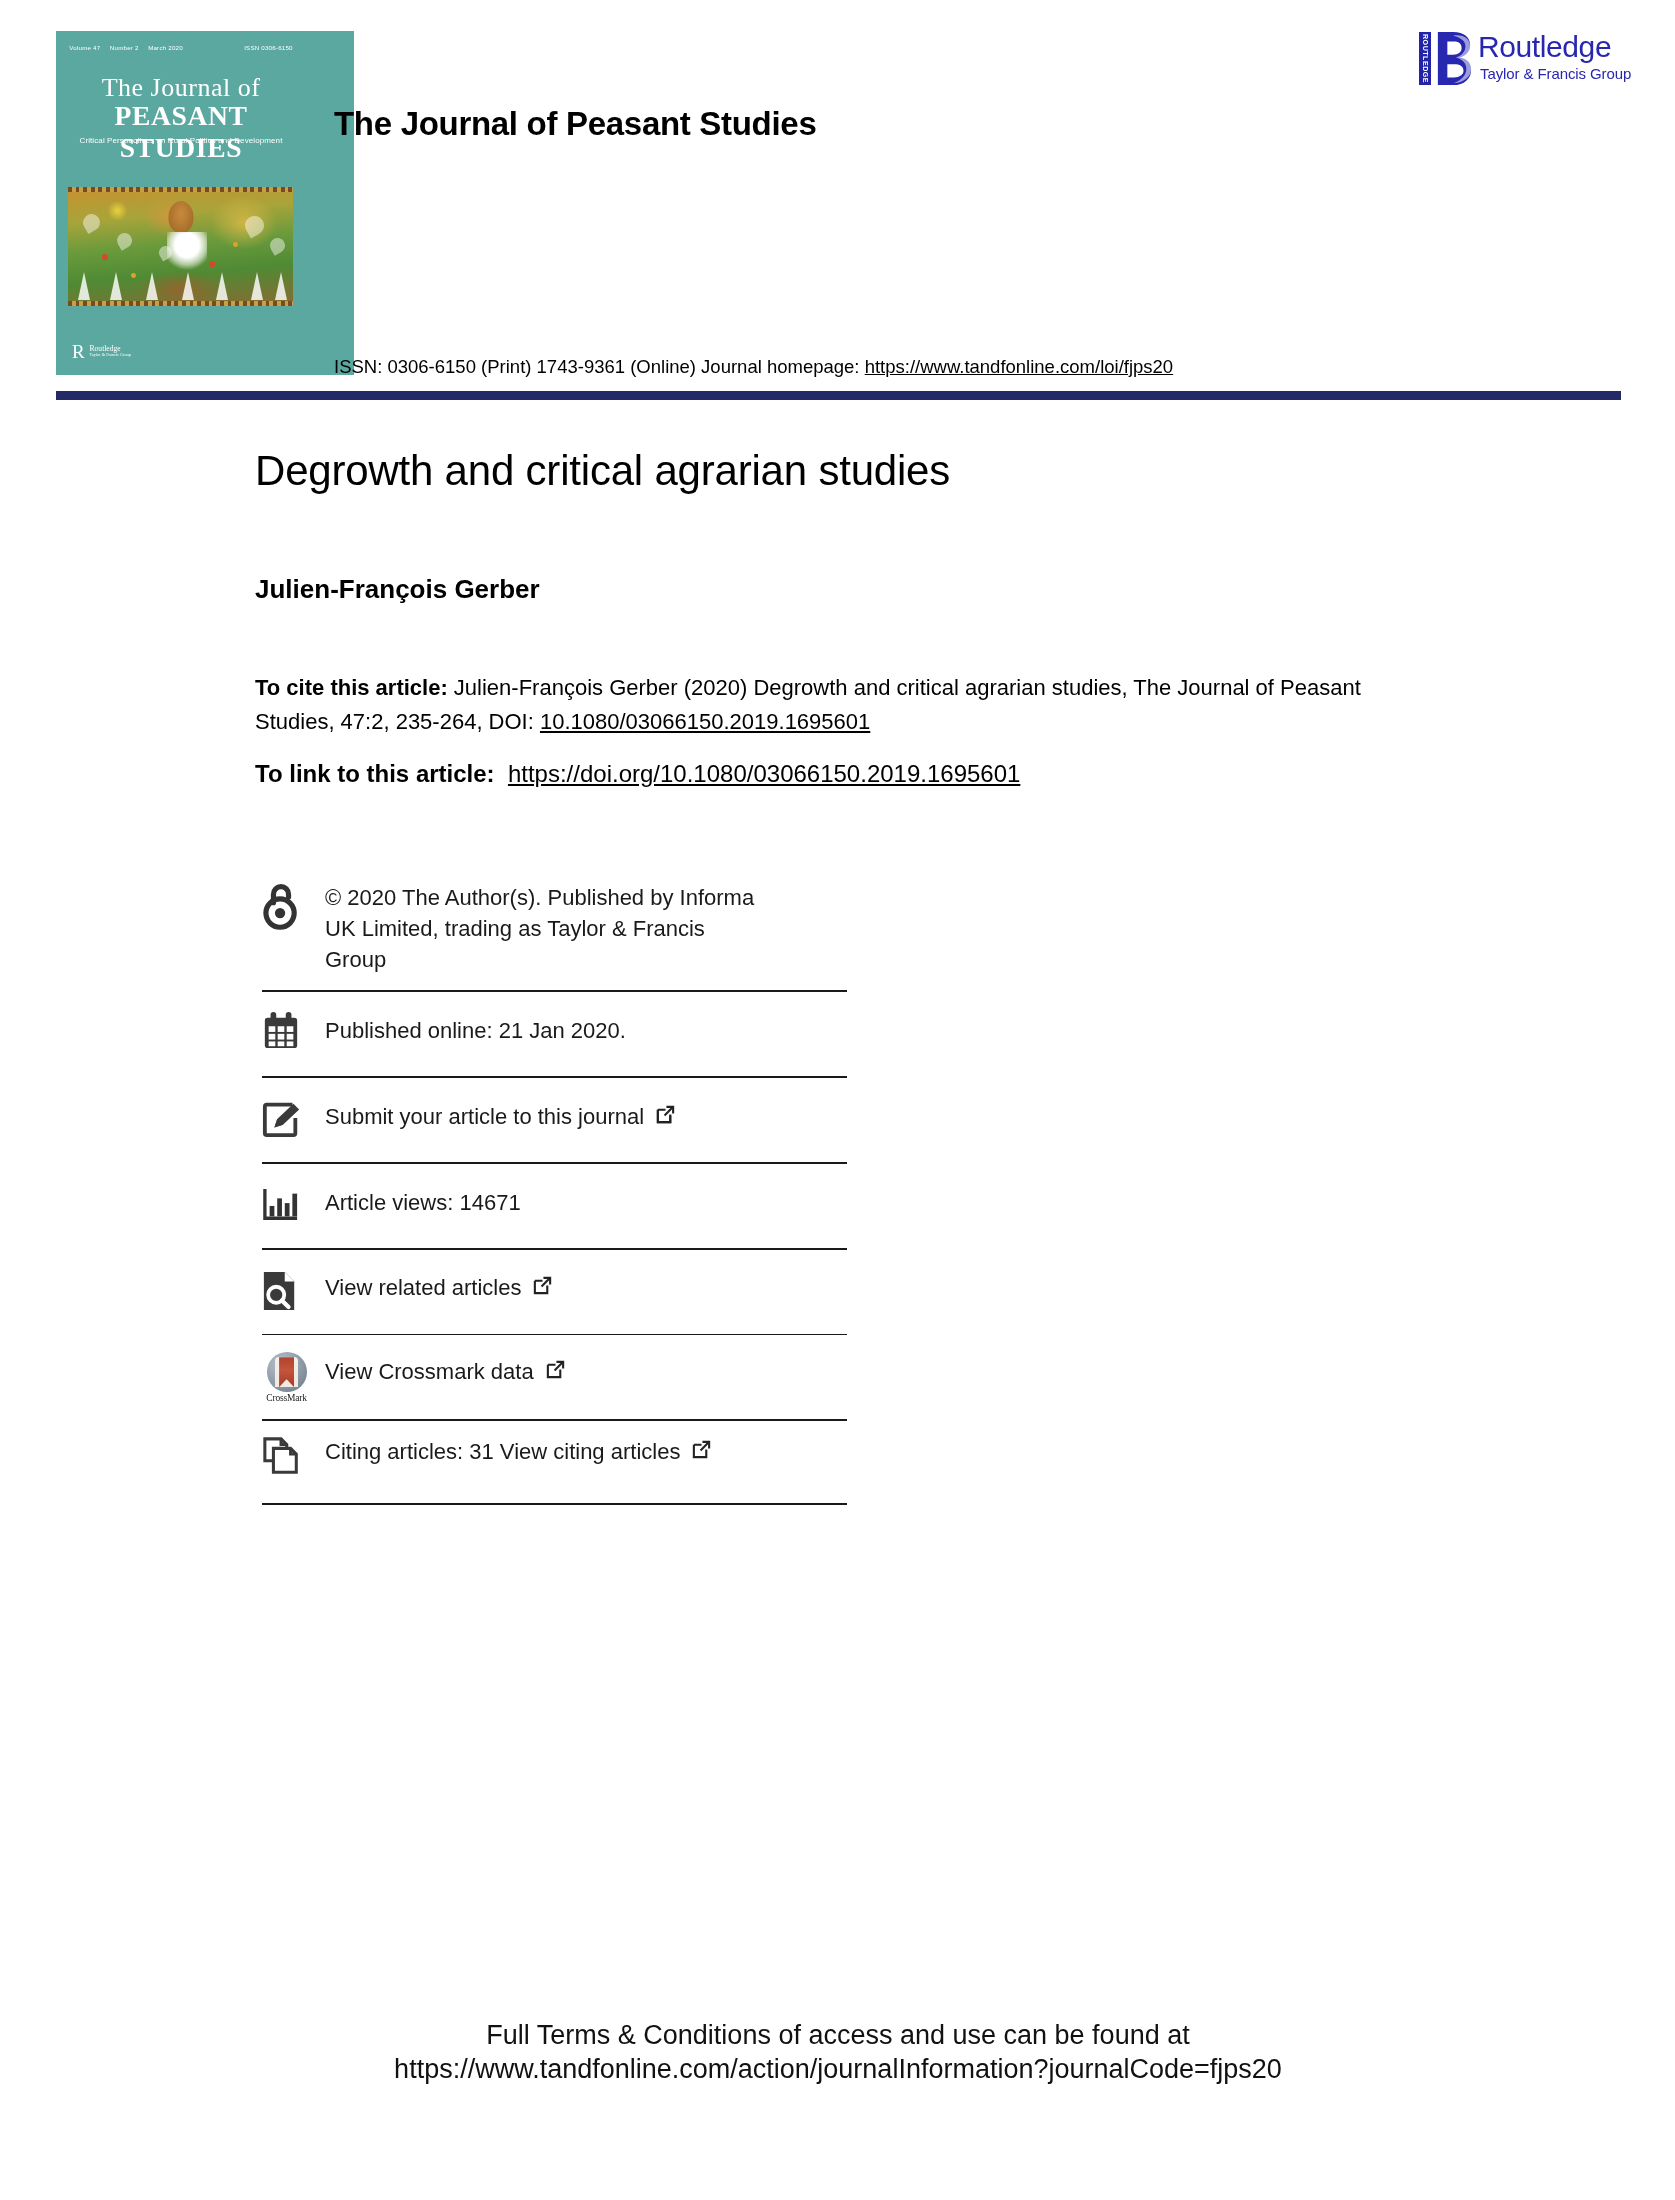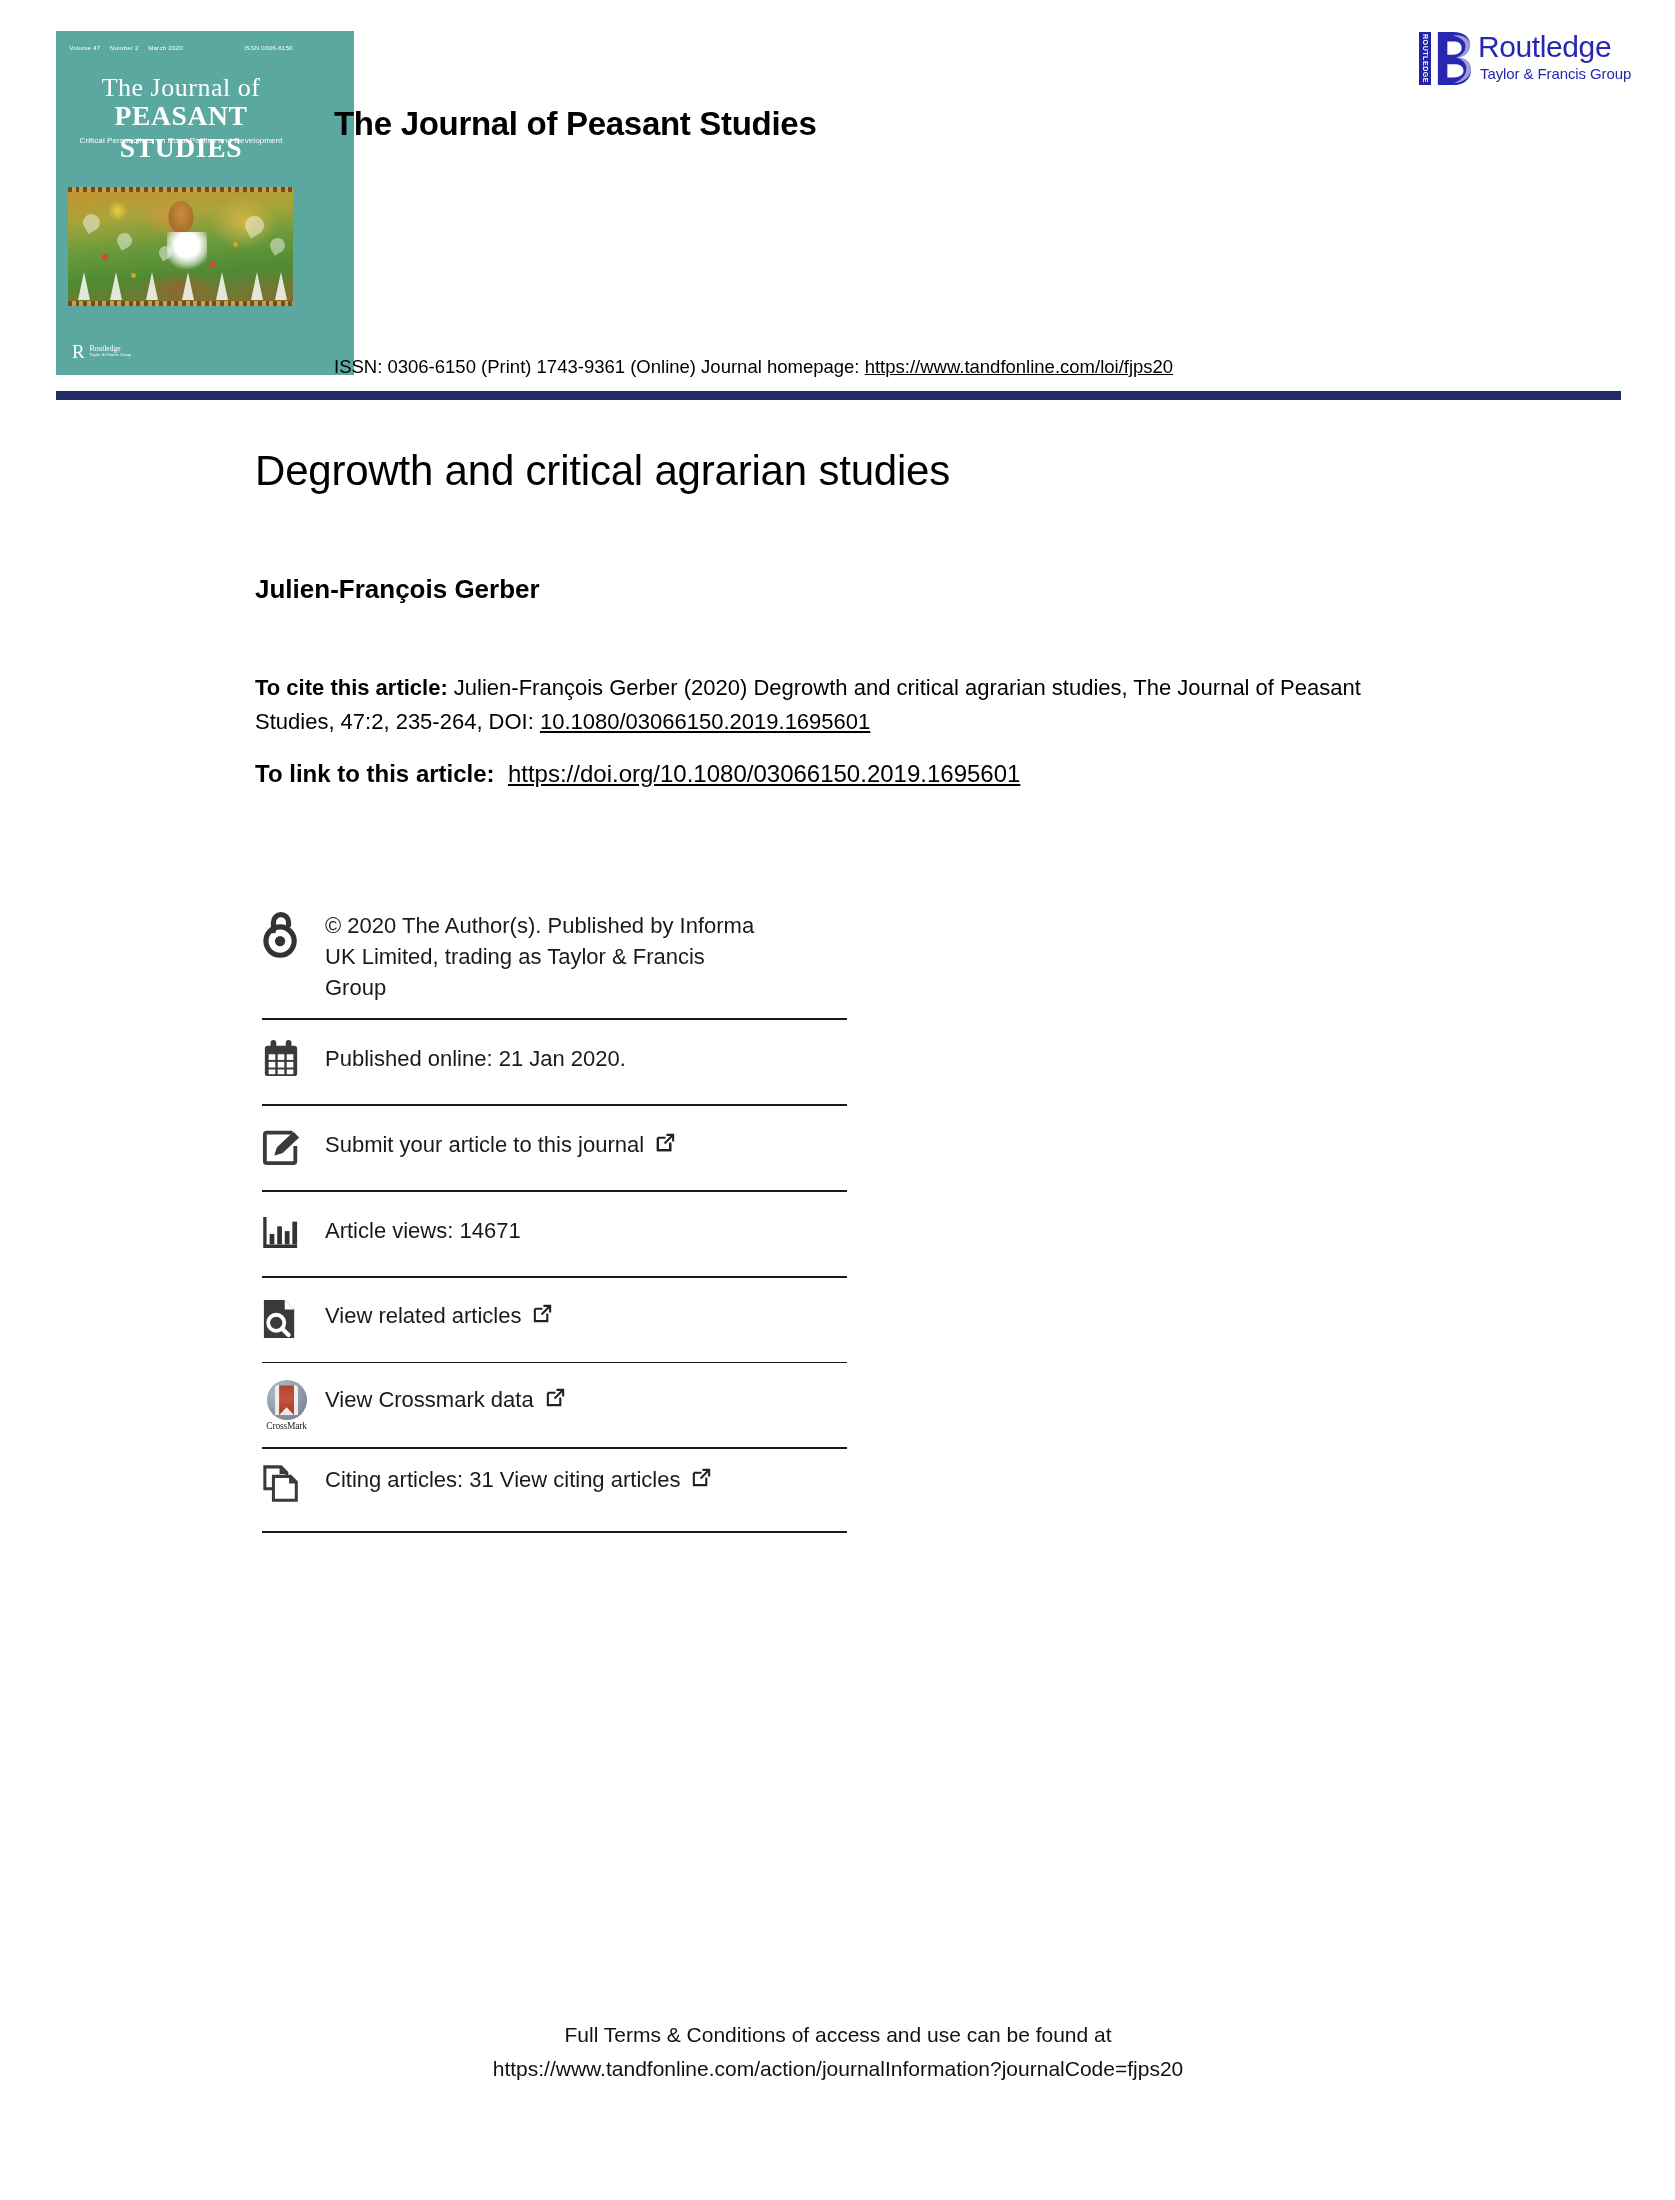--- a/index.html
+++ b/index.html
@@ -342,21 +342,21 @@
     letter-spacing: -0.2px;
   }
 
   
   #footer {
     position: absolute;
     left: 0;
     top: 2018px;
     width: 1676px;
     text-align: center;
-    font-size: 21px;
+    font-size: 27px;
     line-height: 34px;
     color: #111111;
   }
 </style>
 </head>
 <body>
 
 <div id="header">
 
   <div id="cover">
@@ -431,21 +431,21 @@
 <div id="cite-block">
   <b>To cite this article:</b><span> Julien-François Gerber (2020) Degrowth and critical agrarian studies, The Journal of Peasant Studies, 47:2, 235-264, DOI: </span><a class="u" href="#" style="color:#000;">10.1080/03066150.2019.1695601</a>
 </div>
 
 <div id="link-block">
   <b>To link to this article:</b>&nbsp; <a class="u" href="#" style="color:#000;">https://doi.org/10.1080/03066150.2019.1695601</a>
 </div>
 
 <div id="meta-list">
 
-  <div class="meta-row" style="min-height:110px;margin-top:28px;">
+  <div class="meta-row" style="min-height:110px;">
     <div class="meta-icon">
       <svg width="38" height="49" viewBox="0 0 40 52">
         <path d="M12 22 V13 a8 8 0 0 1 16 0 v3" fill="none" stroke="#333" stroke-width="5.5" stroke-linecap="round"></path>
         <circle cx="19" cy="33" r="15" fill="none" stroke="#333" stroke-width="5.5"></circle>
         <circle cx="19" cy="33" r="5.5" fill="#333"></circle>
       </svg>
     </div>
     <div class="meta-label" style="width:447px;">© 2020 The Author(s). Published by Informa UK Limited, trading as Taylor &amp; Francis Group</div>
   </div>
   <div class="meta-sep"></div>

